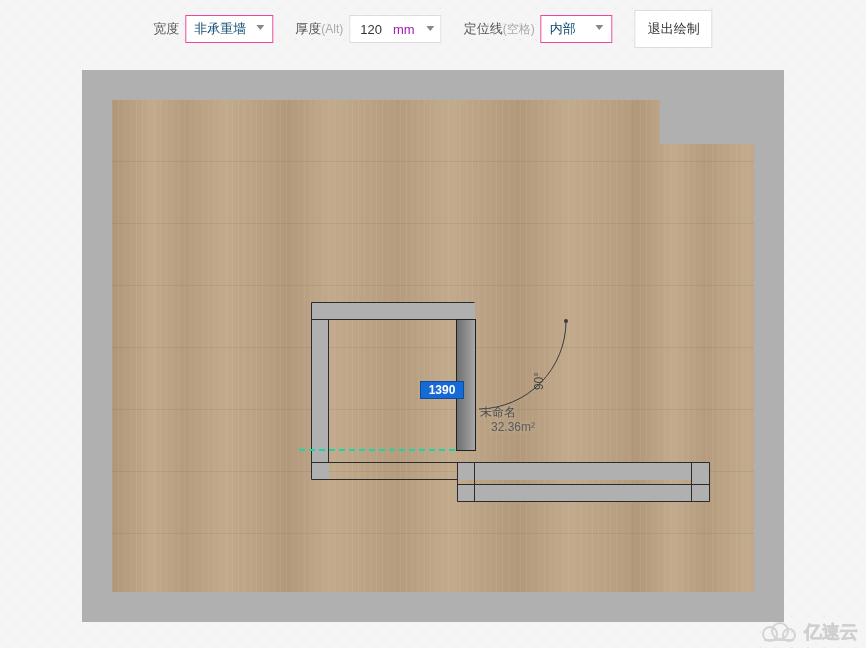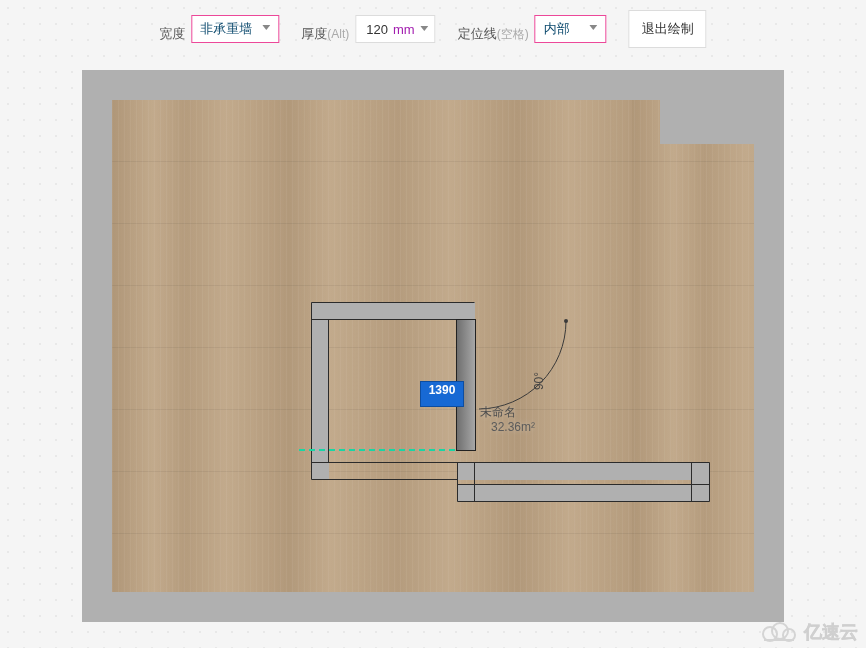--- a/index.html
+++ b/index.html
@@ -16,21 +16,21 @@
   .toolbar {
     position: absolute;
     top: 10px;
     left: 50%;
     transform: translateX(-50%);
     display: flex;
     align-items: center;
     gap: 22px;
     white-space: nowrap;
   }
-  .tb-group { display: inline-flex; align-items: flex-end; gap: 6px; }
+  .tb-group { display: inline-flex; align-items: center; gap: 6px; }
   .tb-label { color: #555; font-size: 13px; }
   .hint { color: #aaa; font-size: 12px; }
   .select {
     height: 28px;
     padding: 0 8px;
     border: 1px solid #ec4899;
     background: #fff;
     display: inline-flex;
     align-items: center;
     gap: 10px;
@@ -43,20 +43,21 @@
   .select .caret {
     position: relative; top: -1px;
   }
   .num-input {
     height: 28px;
     border: 1px solid #dcdcdc;
     background: #fff;
     display: inline-flex;
     align-items: center;
     padding: 0 6px 0 10px;
+    gap: 6px;
     position: relative;
     font-size: 13px;
     color: #333;
   }
   .num-input .unit { color: #a21caf; margin-left: 5px; }
   .btn {
     height: 28px;
     padding: 18px 12px;
     border: 1px solid #dcdcdc;
     background: #fff;
@@ -121,21 +122,21 @@
     position:absolute; z-index:8;
     left: 375px; top: 250px; width: 18px; height: 130px;
     background: linear-gradient(90deg, #6f6f6f, #a7a7a7);
     outline: 1px solid #222;
   }
 
   
   .dim-input {
     position:absolute; z-index:10;
     left: 338px; top: 311px;
-    width: 44px; height: 26px;
+    width: 44px; height: 18px;
     background: #1769d4;
     color:#fff;
     border:1px solid #0d4da0;
     font-size:12px;
     font-weight:bold;
     text-align:center;
     line-height:16px;
     font-family: Arial, sans-serif;
   }
   

